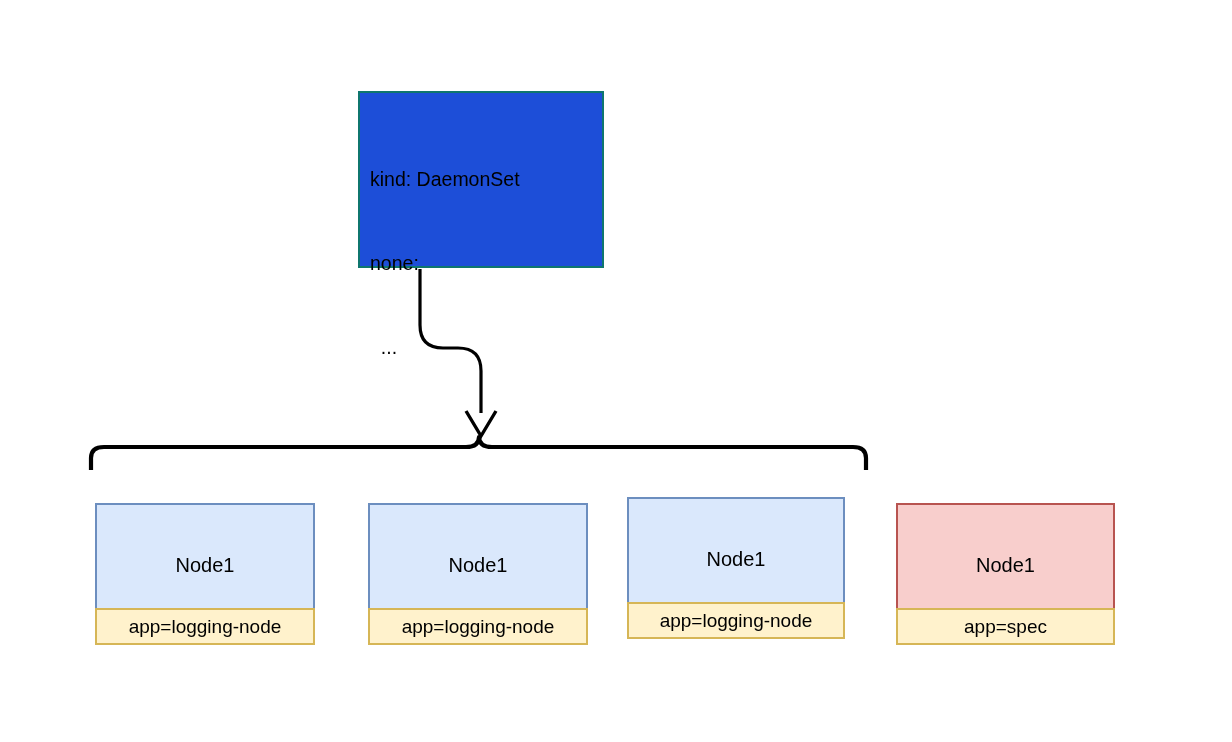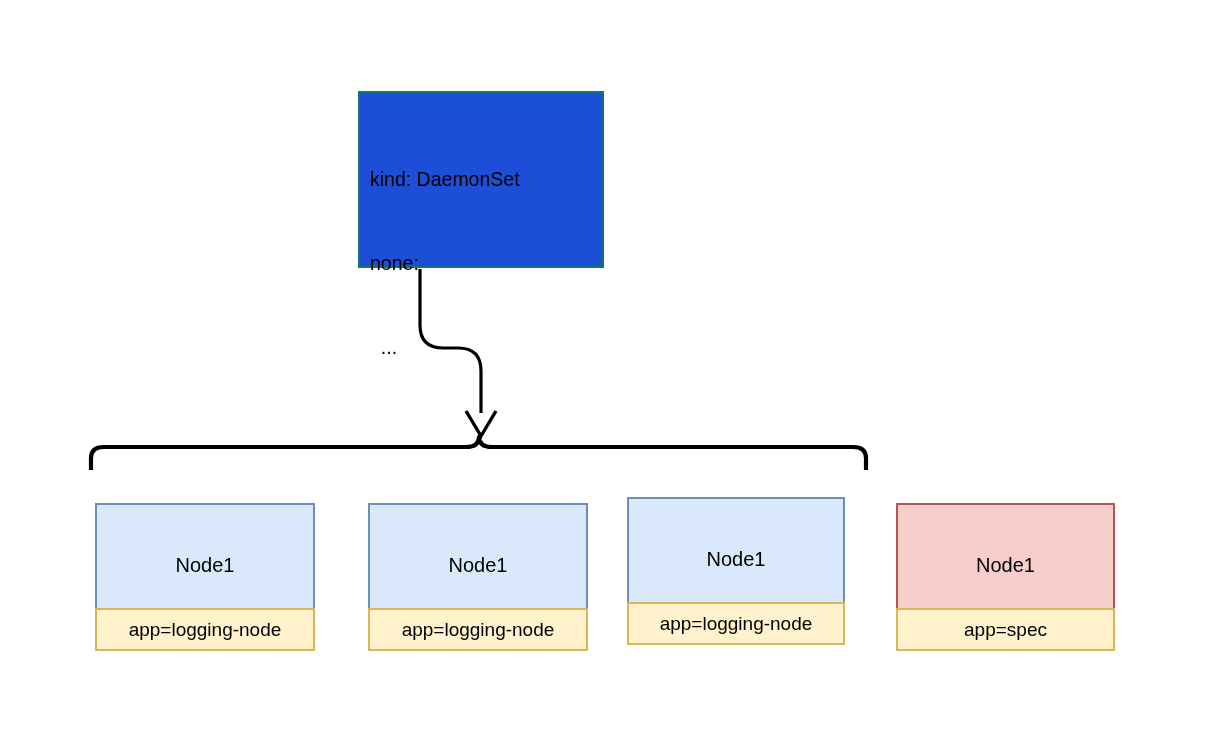--- a/index.html
+++ b/index.html
@@ -61,21 +61,21 @@
     justify-content: center;
     font-size: 20px;
     color: #000000;
     margin-top: 20px;
   }
   .node-label {
     position: absolute;
     left: 0;
     right: 0;
     top: 125px;
-    height: 43px;
+    height: 37px;
     box-sizing: border-box;
     display: flex;
     align-items: center;
     justify-content: center;
     font-size: 19px;
     color: #000000;
     background: #fff2cc;
     border: 2px solid #d6b656;
   }
   .node.blue .node-body {

